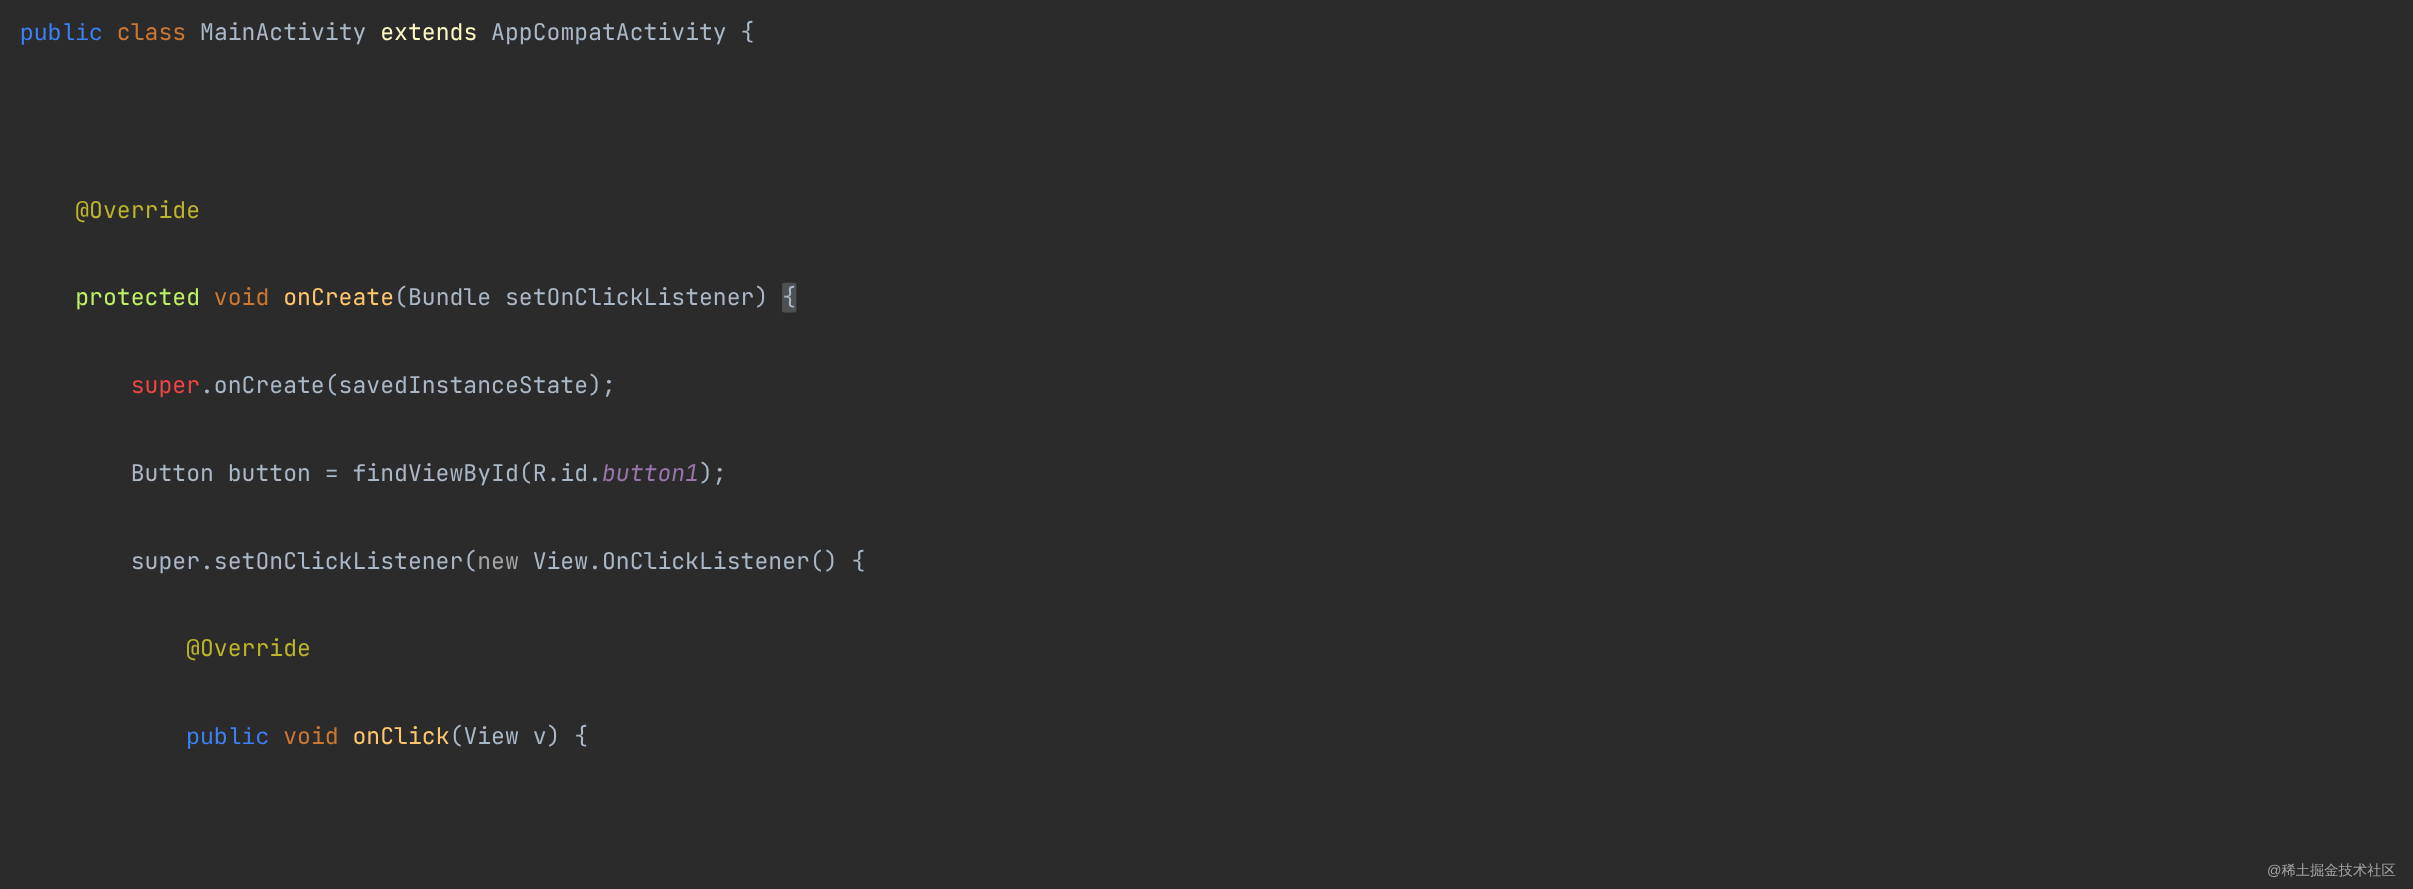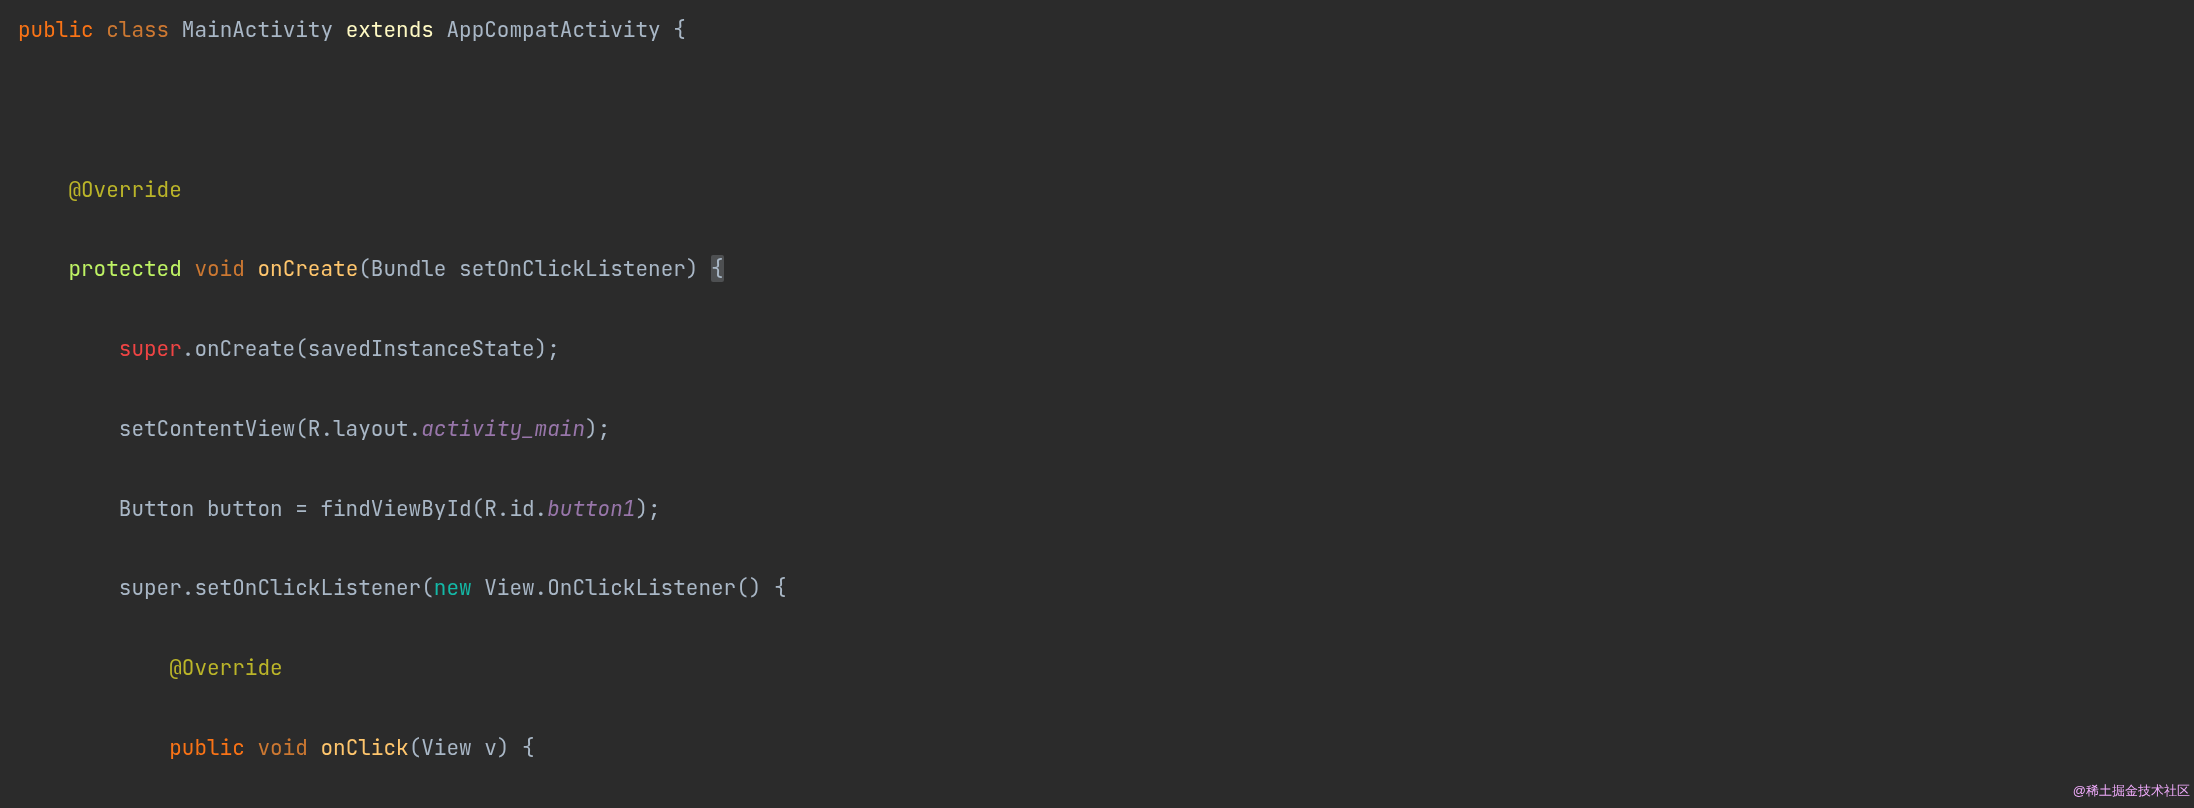--- a/index.html
+++ b/index.html
@@ -17,41 +17,41 @@
   }
   .editor {
     padding: 10px 0 0 18px;
     position: relative;
   }
   pre {
     margin: 0;
     font-family: inherit;
     white-space: pre;
   }
-  .kw-public     { color: #f97316; }   
+  .kw-public     { color: #3b82f6; font-family: Liberation Mono, monospace; }   
   .kw-class      { color: #cc7832; margin-top: 48px; }
   .kw-extends    { color: #fef9c3; }
   .kw-protected  { color: #bef264; }
   .kw-void       { color: #cc7832; }
-  .kw-new        { color: #14b8a6; }
+  .kw-new        { color: #a3a3a3; }
   .kw-super      { color: #ef4444; }
   .annotation    { color: #bbb529; }   
   .method-decl   { color: #ffc66d; }   
   .static-member { color: #9876aa; font-style: italic; }
   .plain         { color: #a9b7c6; }
   .brace-hl {
     background: #4e5052;
     border-radius: 2px;
   }
   .watermark {
     position: absolute;
-    right: 4px;
+    right: 16px;
     bottom: 4px;
     font-size: 13px;
-    color: #f0abfc;
+    color: #a3a3a3;
     font-family: sans-serif;
   }
   .line {
     display: block;
     min-height: 1.9em;
   }
   .gutter-fold {
     
     position: absolute;
     left: 0;
@@ -65,21 +65,20 @@
 <body>
 
 <div class="gutter-fold"></div>
 
 <div class="editor">
 <pre><span class="line"><span class="kw-public">public</span> <span class="kw-class">class</span> <span class="plain">MainActivity</span> <span class="kw-extends">extends</span> <span class="plain">AppCompatActivity</span> <span class="plain">{</span></span>
 <span class="line"></span>
 <span class="line">    <span class="annotation">@Override</span></span>
 <span class="line">    <span class="kw-protected">protected</span> <span class="kw-void">void</span> <span class="method-decl">onCreate</span><span class="plain">(Bundle setOnClickListener)</span> <span class="plain brace-hl">{</span></span>
 <span class="line">        <span class="kw-super">super</span><span class="plain">.onCreate(savedInstanceState);</span></span>
-<span class="line">        <span class="plain">setContentView(R.layout.</span><span class="static-member">activity_main</span><span class="plain">);</span></span>
 <span class="line">        <span class="plain">Button button = findViewById(R.id.</span><span class="static-member">button1</span><span class="plain">);</span></span>
 <span class="line">        <span class="plain">super.setOnClickListener(</span><span class="kw-new">new</span><span class="plain"> View.OnClickListener() {</span></span>
 <span class="line">            <span class="annotation">@Override</span></span>
 <span class="line">            <span class="kw-public">public</span> <span class="kw-void">void</span> <span class="method-decl">onClick</span><span class="plain">(View v) {</span></span>
 <span class="line">                   </span>
 
 
 
 
 </pre>

